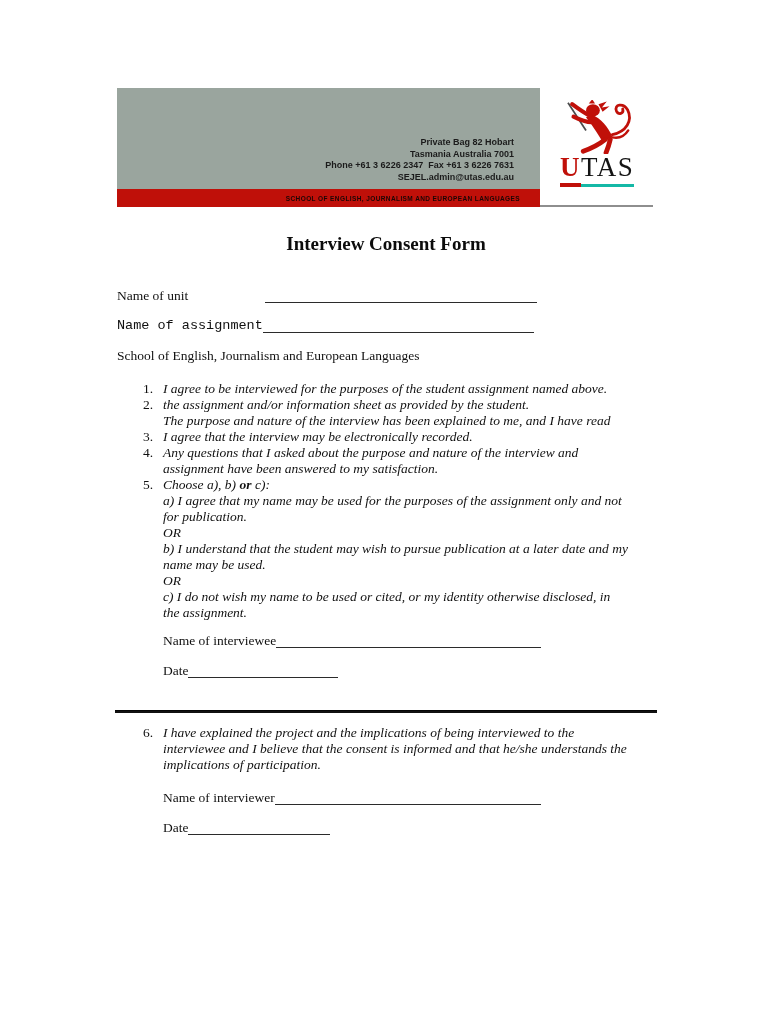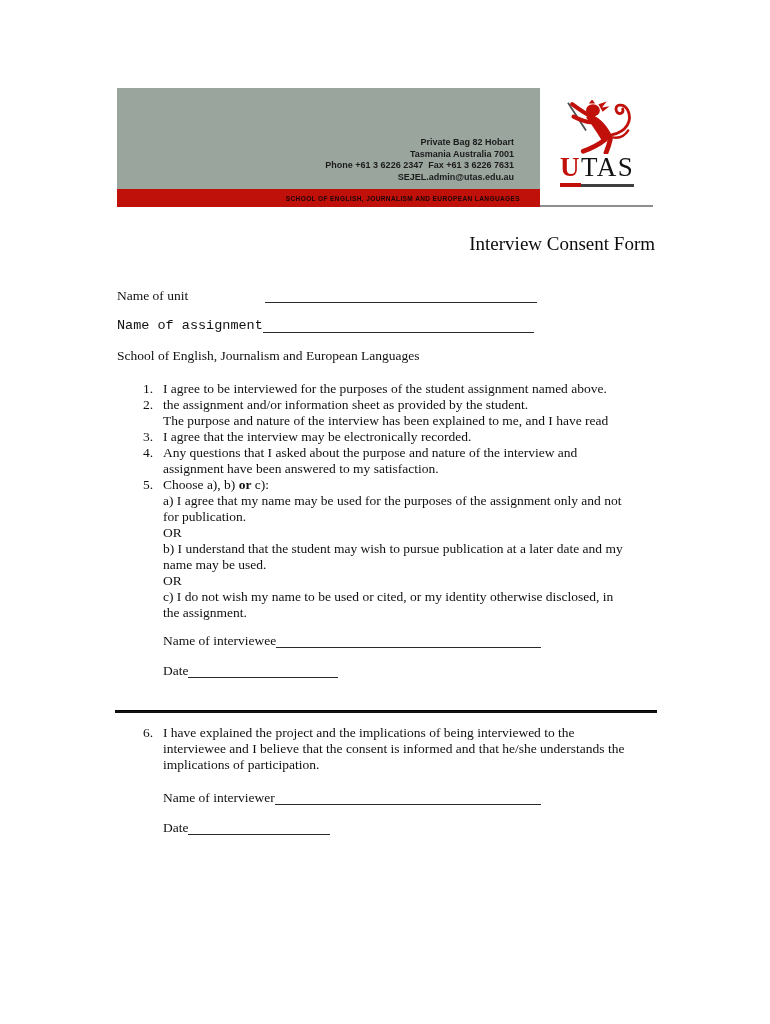--- a/index.html
+++ b/index.html
@@ -33,26 +33,26 @@
   .logo-rule {
     position:absolute; left:540px; top:205px; width:113px; height:2px; background:#8e8e8e;
   }
   .logo { position:absolute; left:560px; top:100px; width:92px; height:84px; }
   .logo svg { display:block; margin-left:2px; }
   .utas-word {
     margin-top:1px; font-family:"Liberation Serif", serif; font-size:27px;
     line-height:24px; letter-spacing:1.5px; white-space:nowrap;
   }
   .utas-word .u { color:#c01009; font-weight:700; border-bottom:4px solid #c01009; padding-bottom:1px; }
-  .utas-word .tas { color:#141414; font-weight:400; border-bottom:3px solid #404040; padding-bottom:2px; }
+  .utas-word .tas { color:#141414; font-weight:400; border-bottom:3px solid #14b8a6; padding-bottom:2px; }
 
   
   .doc-title {
-    position:absolute; left:117px; top:233px; width:538px; text-align:right;
-    font-size:19px; font-weight:400; color:#0c0c0c;
+    position:absolute; left:117px; top:233px; width:538px; text-align:center;
+    font-size:19px; font-weight:700; color:#0c0c0c;
   }
 
   
   .content { position:absolute; left:117px; top:288px; width:538px; font-size:13.5px; line-height:16px; }
 
   .field-row { display:flex; align-items:baseline; height:16px; }
   .field-row .lbl { white-space:pre; }
   .fill-line { flex:1; border-bottom:1px solid #2b2b2b; height:2px; align-self:flex-end; margin-bottom:1px; }
   .w-unit { width:420px;gap:36px; }
   .w-assign { width:417px;font-family:Liberation Mono, monospace; }
@@ -62,21 +62,21 @@
   .gap5 { width:5px; flex:0 0 auto; }
 
   .mt14 { margin-top:14px; }
   .mt13 { margin-top:17px;justify-content:space-between; }
   .mt12 { margin-top:12px; }
 
   .clist { margin-top:17px; }
   .citem { display:flex; }
   .citem .num { flex:0 0 20px; margin-left:26px; }
   .citem .itxt { flex:1; }
-  .tline { white-space:nowrap; }
+  .tline { white-space:nowrap;font-style:italic; }
   .bold { font-weight:700; }
 
   .divider {
     margin-top:31px; margin-left:-2px; width:542px; height:2px;
     border-top:1px solid #050505; border-bottom:2px solid #111111; background:#d8d8d8;
   }
 </style>
 </head>
 <body>
 

